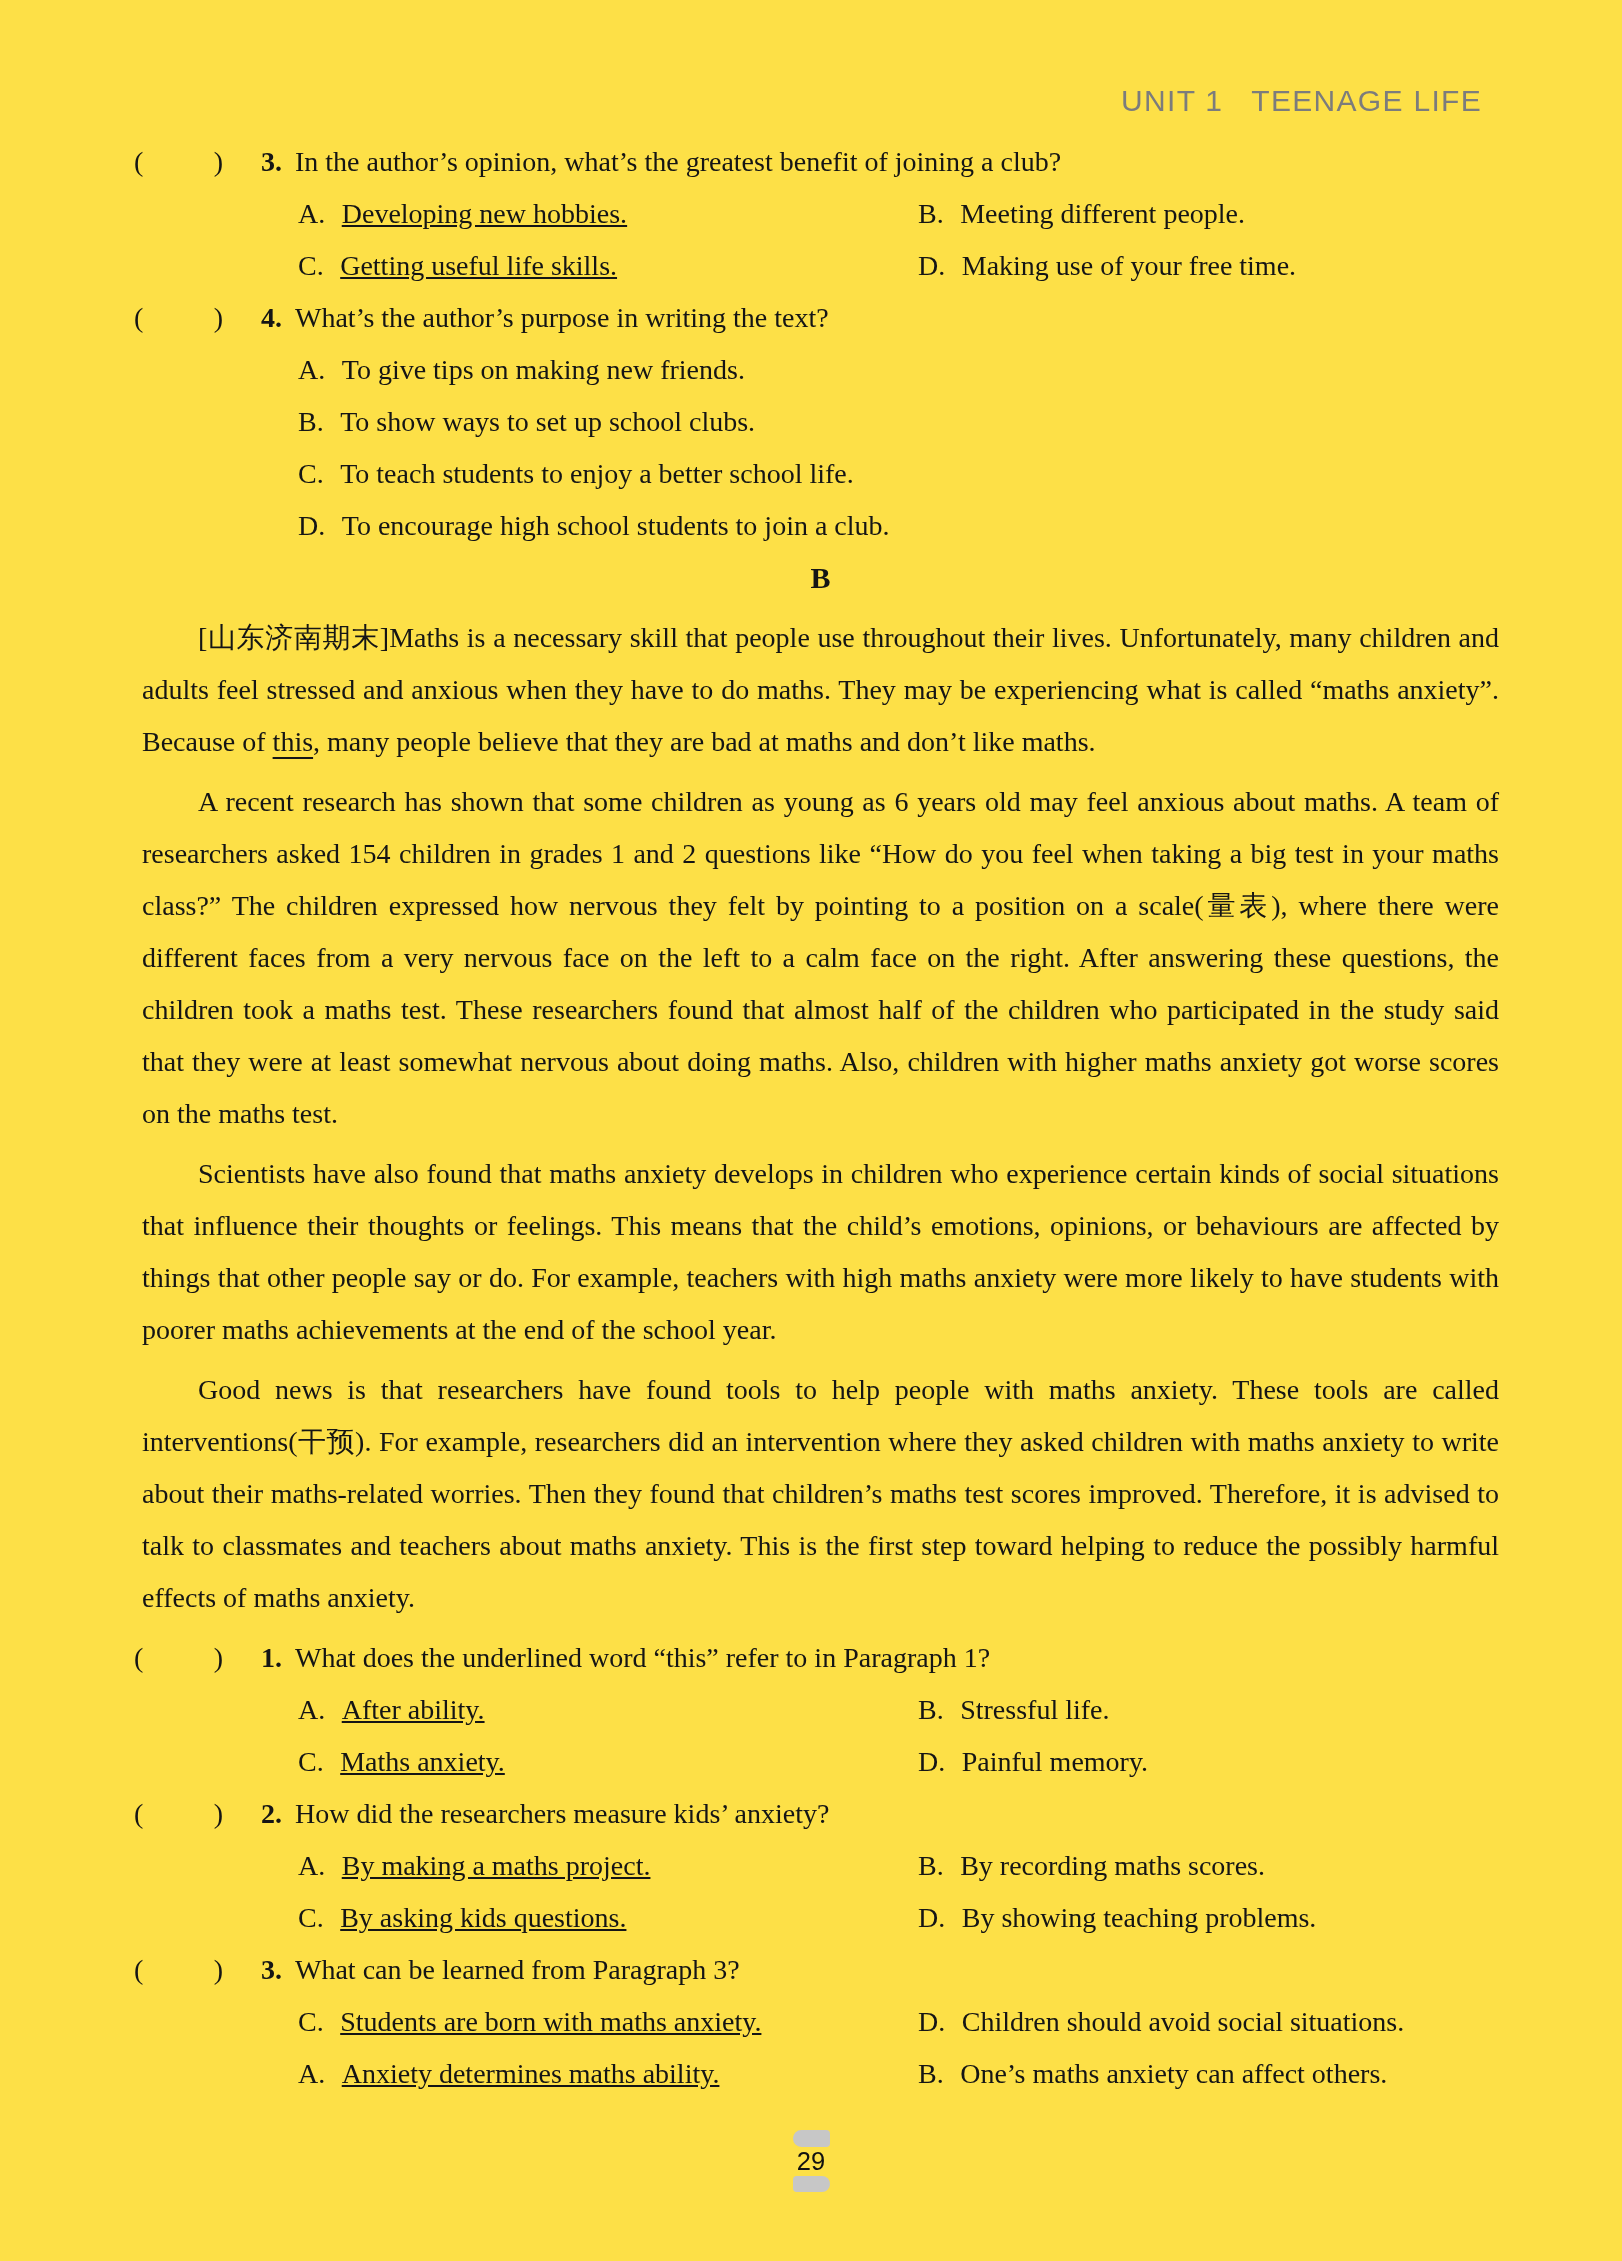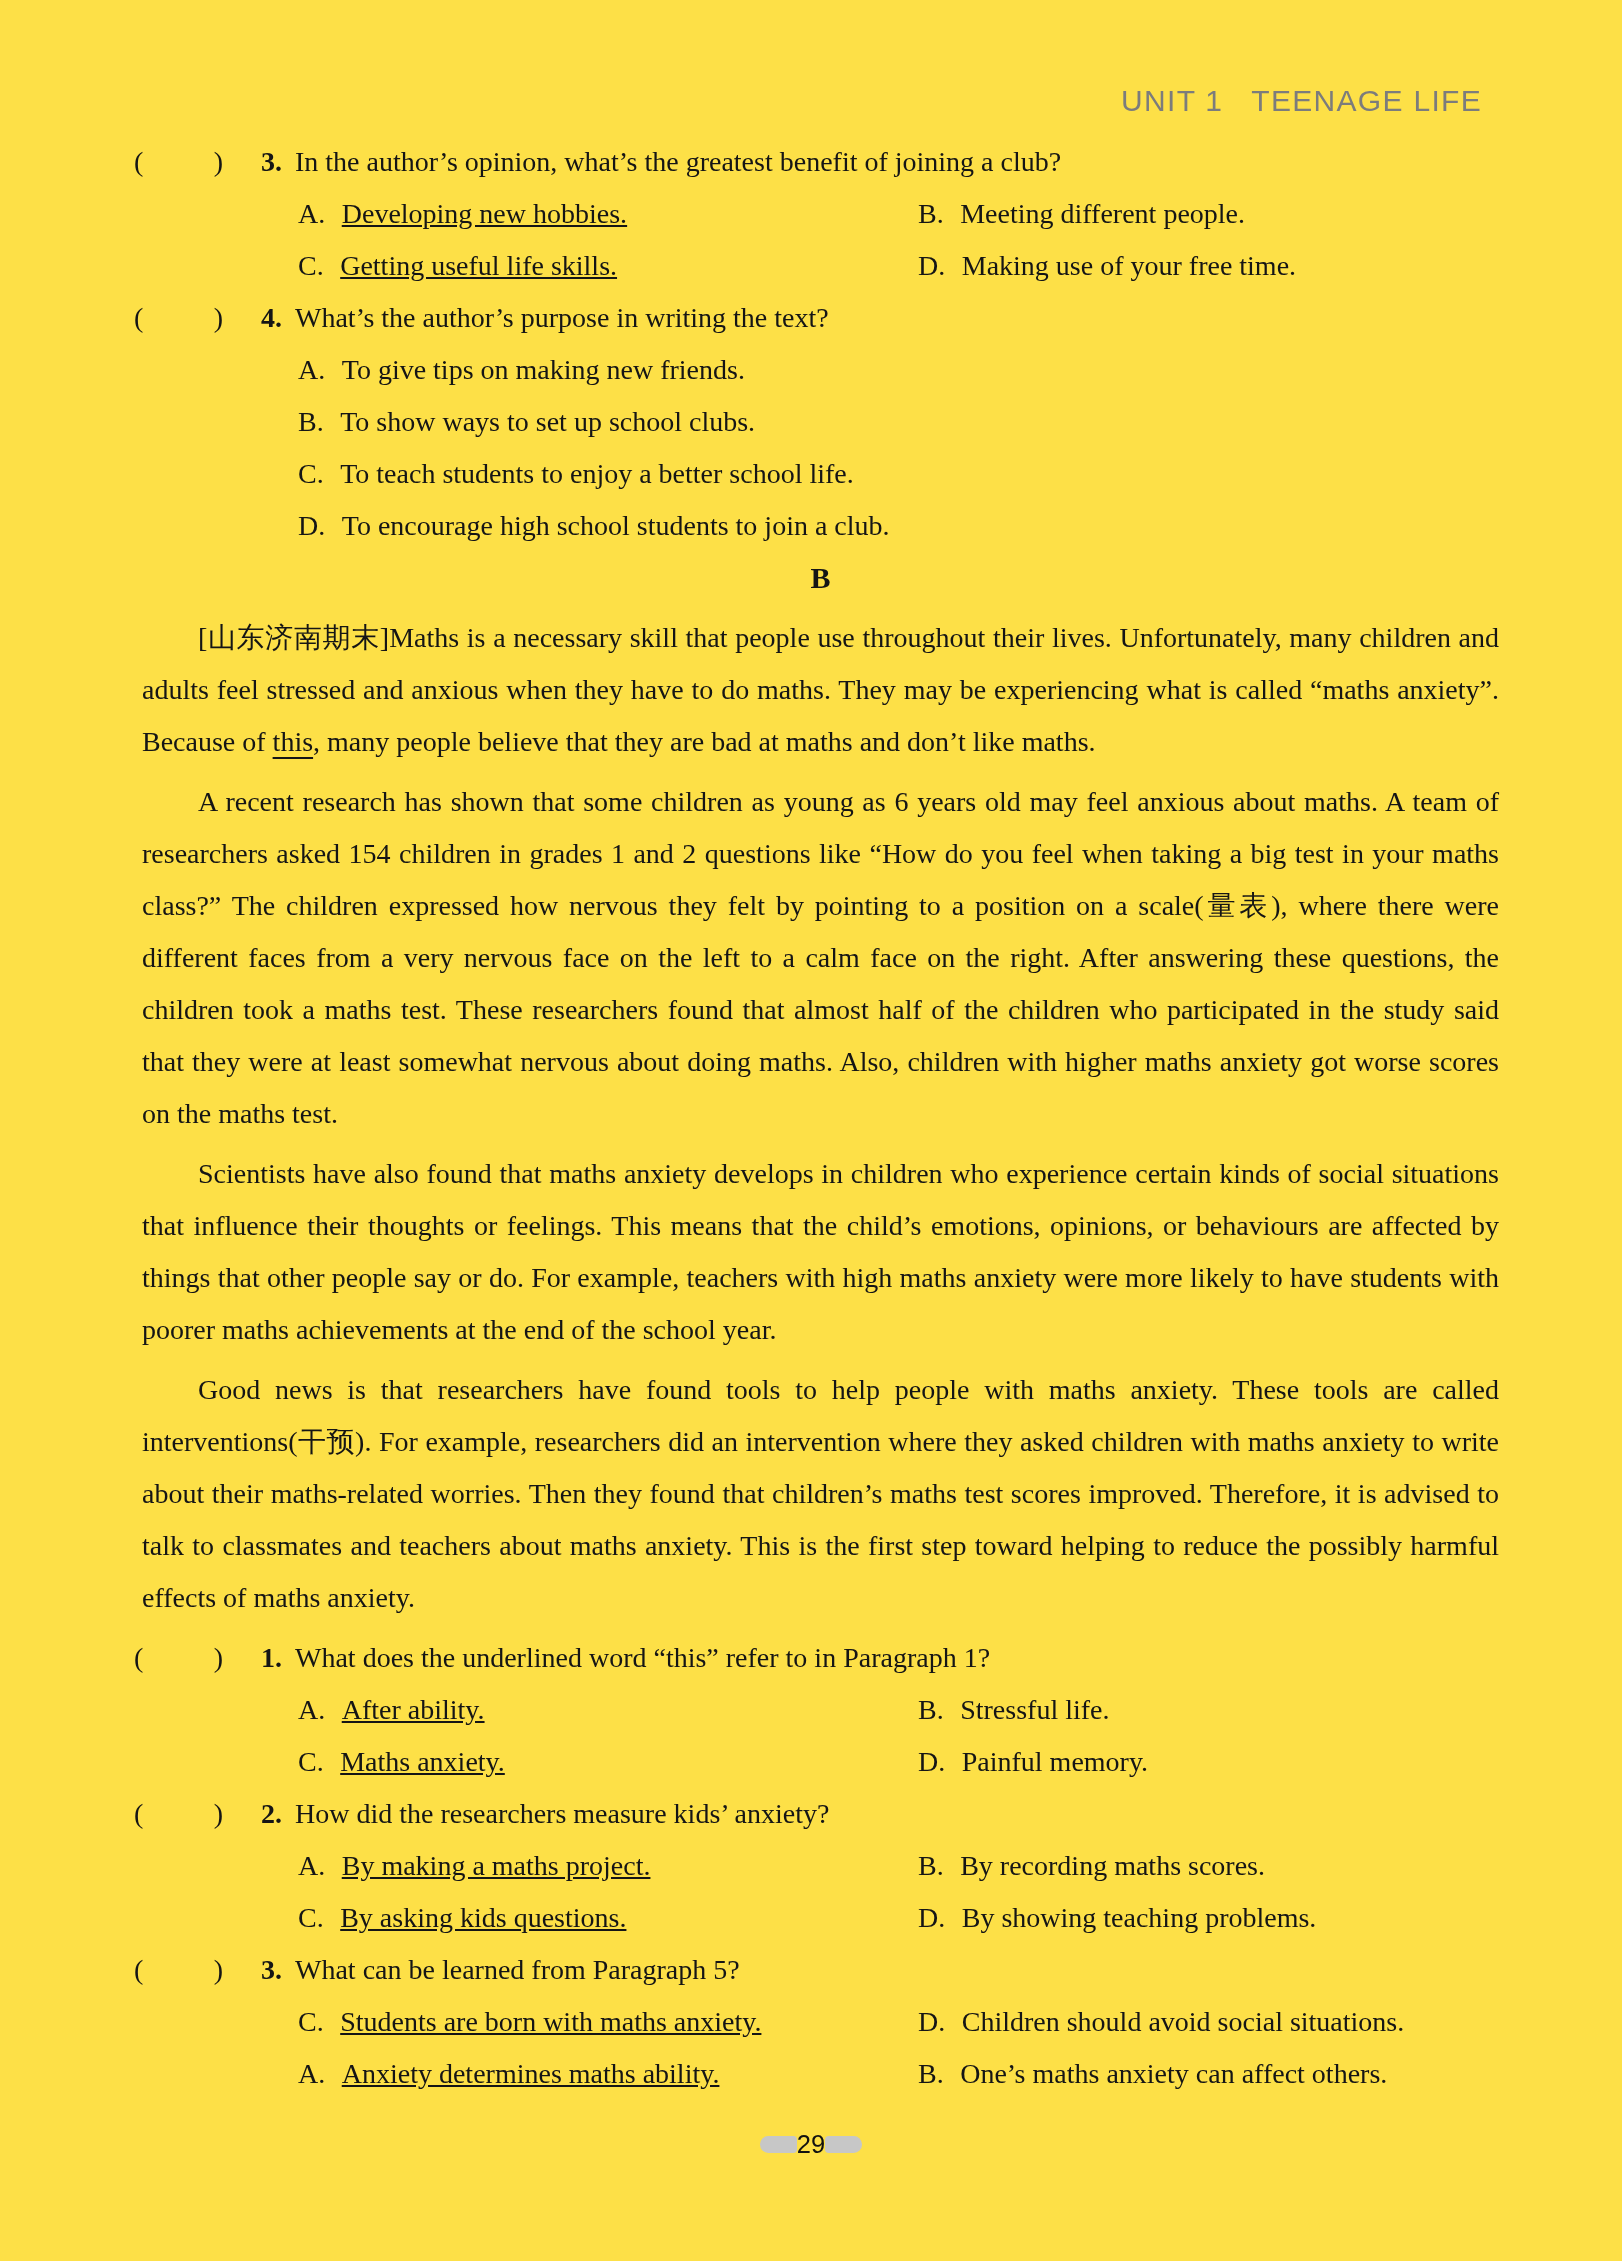--- a/index.html
+++ b/index.html
@@ -85,20 +85,21 @@
   }
   .footer {
     position: absolute;
     left: 0;
     top: 2130px;
     width: 100%;
     display: flex;
     align-items: center;
     justify-content: center;
     gap: 0;
+    flex-direction: column;
   }
   .page-num {
     font-family: "Liberation Sans", sans-serif;
     font-size: 25.5px;
     color: #111111;
   }
   .pill {
     width: 37px;
     height: 16.5px;
     background: #c7c7c7;
@@ -209,21 +210,21 @@
       </div>
     </div>
 
     <div>
       <div class="q-line">
         <span class="paren">
             <span>(</span>
             <span>)</span>
           </span>
         <span class="q-num">3.</span>
-        <span class="q-text">What can be learned from Paragraph 5?</span>
+        <span class="q-text">What can be learned from Paragraph 3?</span>
       </div>
       <div class="opt-row">
         <span class="col1"><span class="opt-label">C.</span><span>Students are born with maths anxiety.</span></span>
         <span><span class="opt-label">D.</span><span>Children should avoid social situations.</span></span>
       </div>
       <div class="opt-row">
         <span class="col1"><span class="opt-label">A.</span><span>Anxiety determines maths ability.</span></span>
         <span><span class="opt-label">B.</span><span>One’s maths anxiety can affect others.</span></span>
       </div>
     </div>

